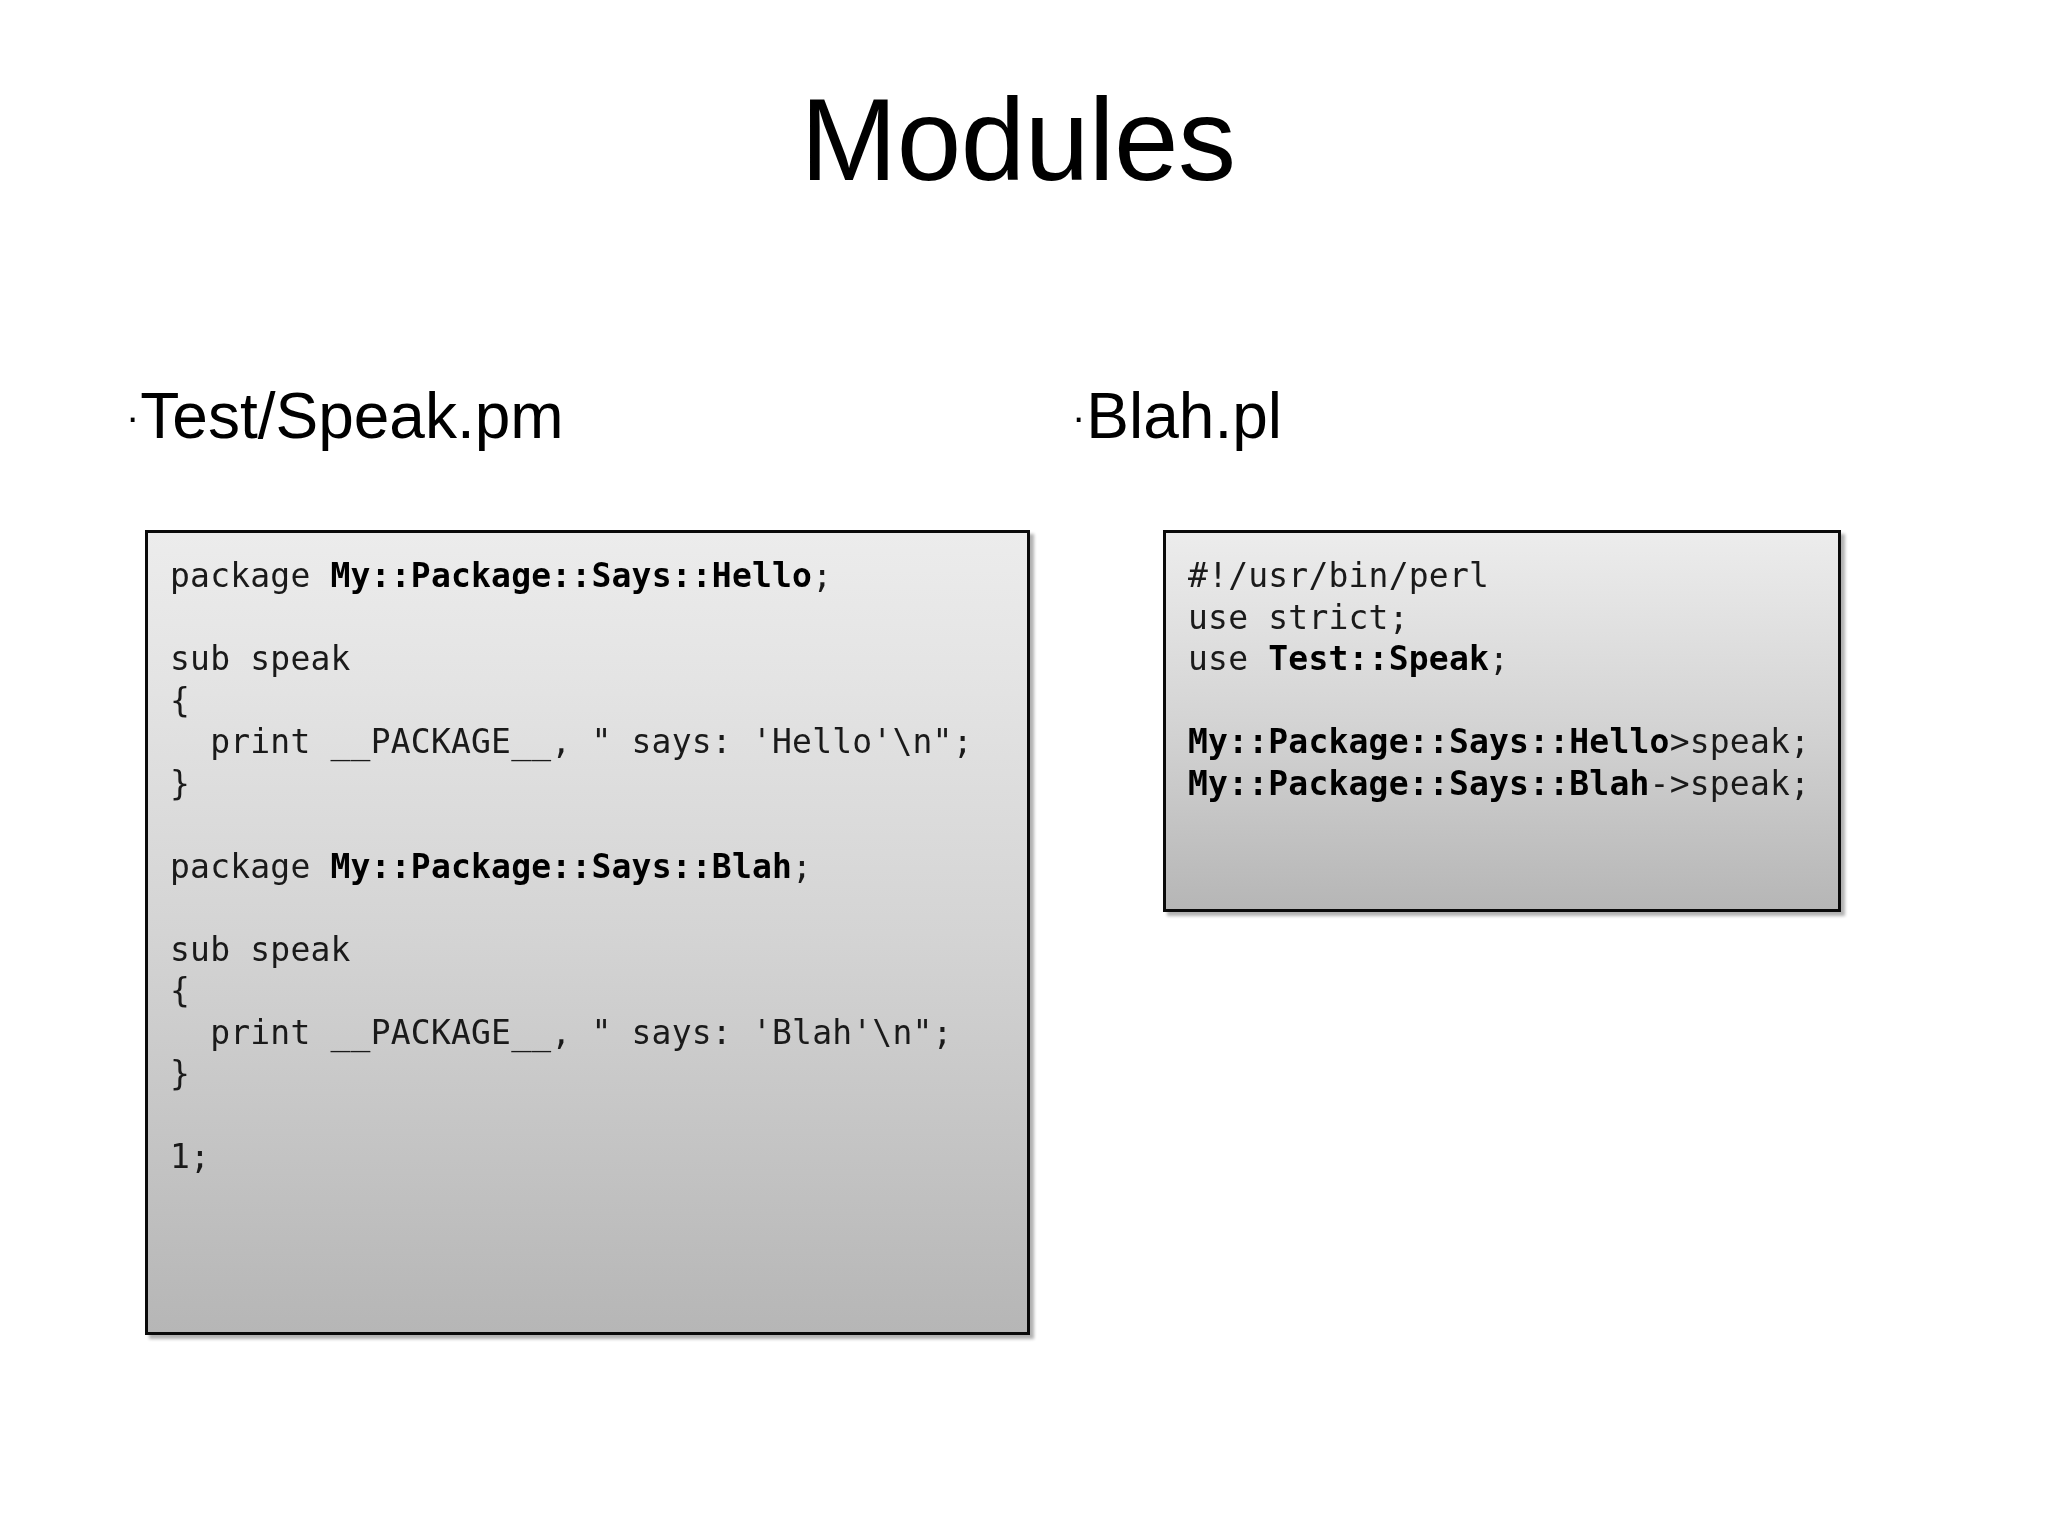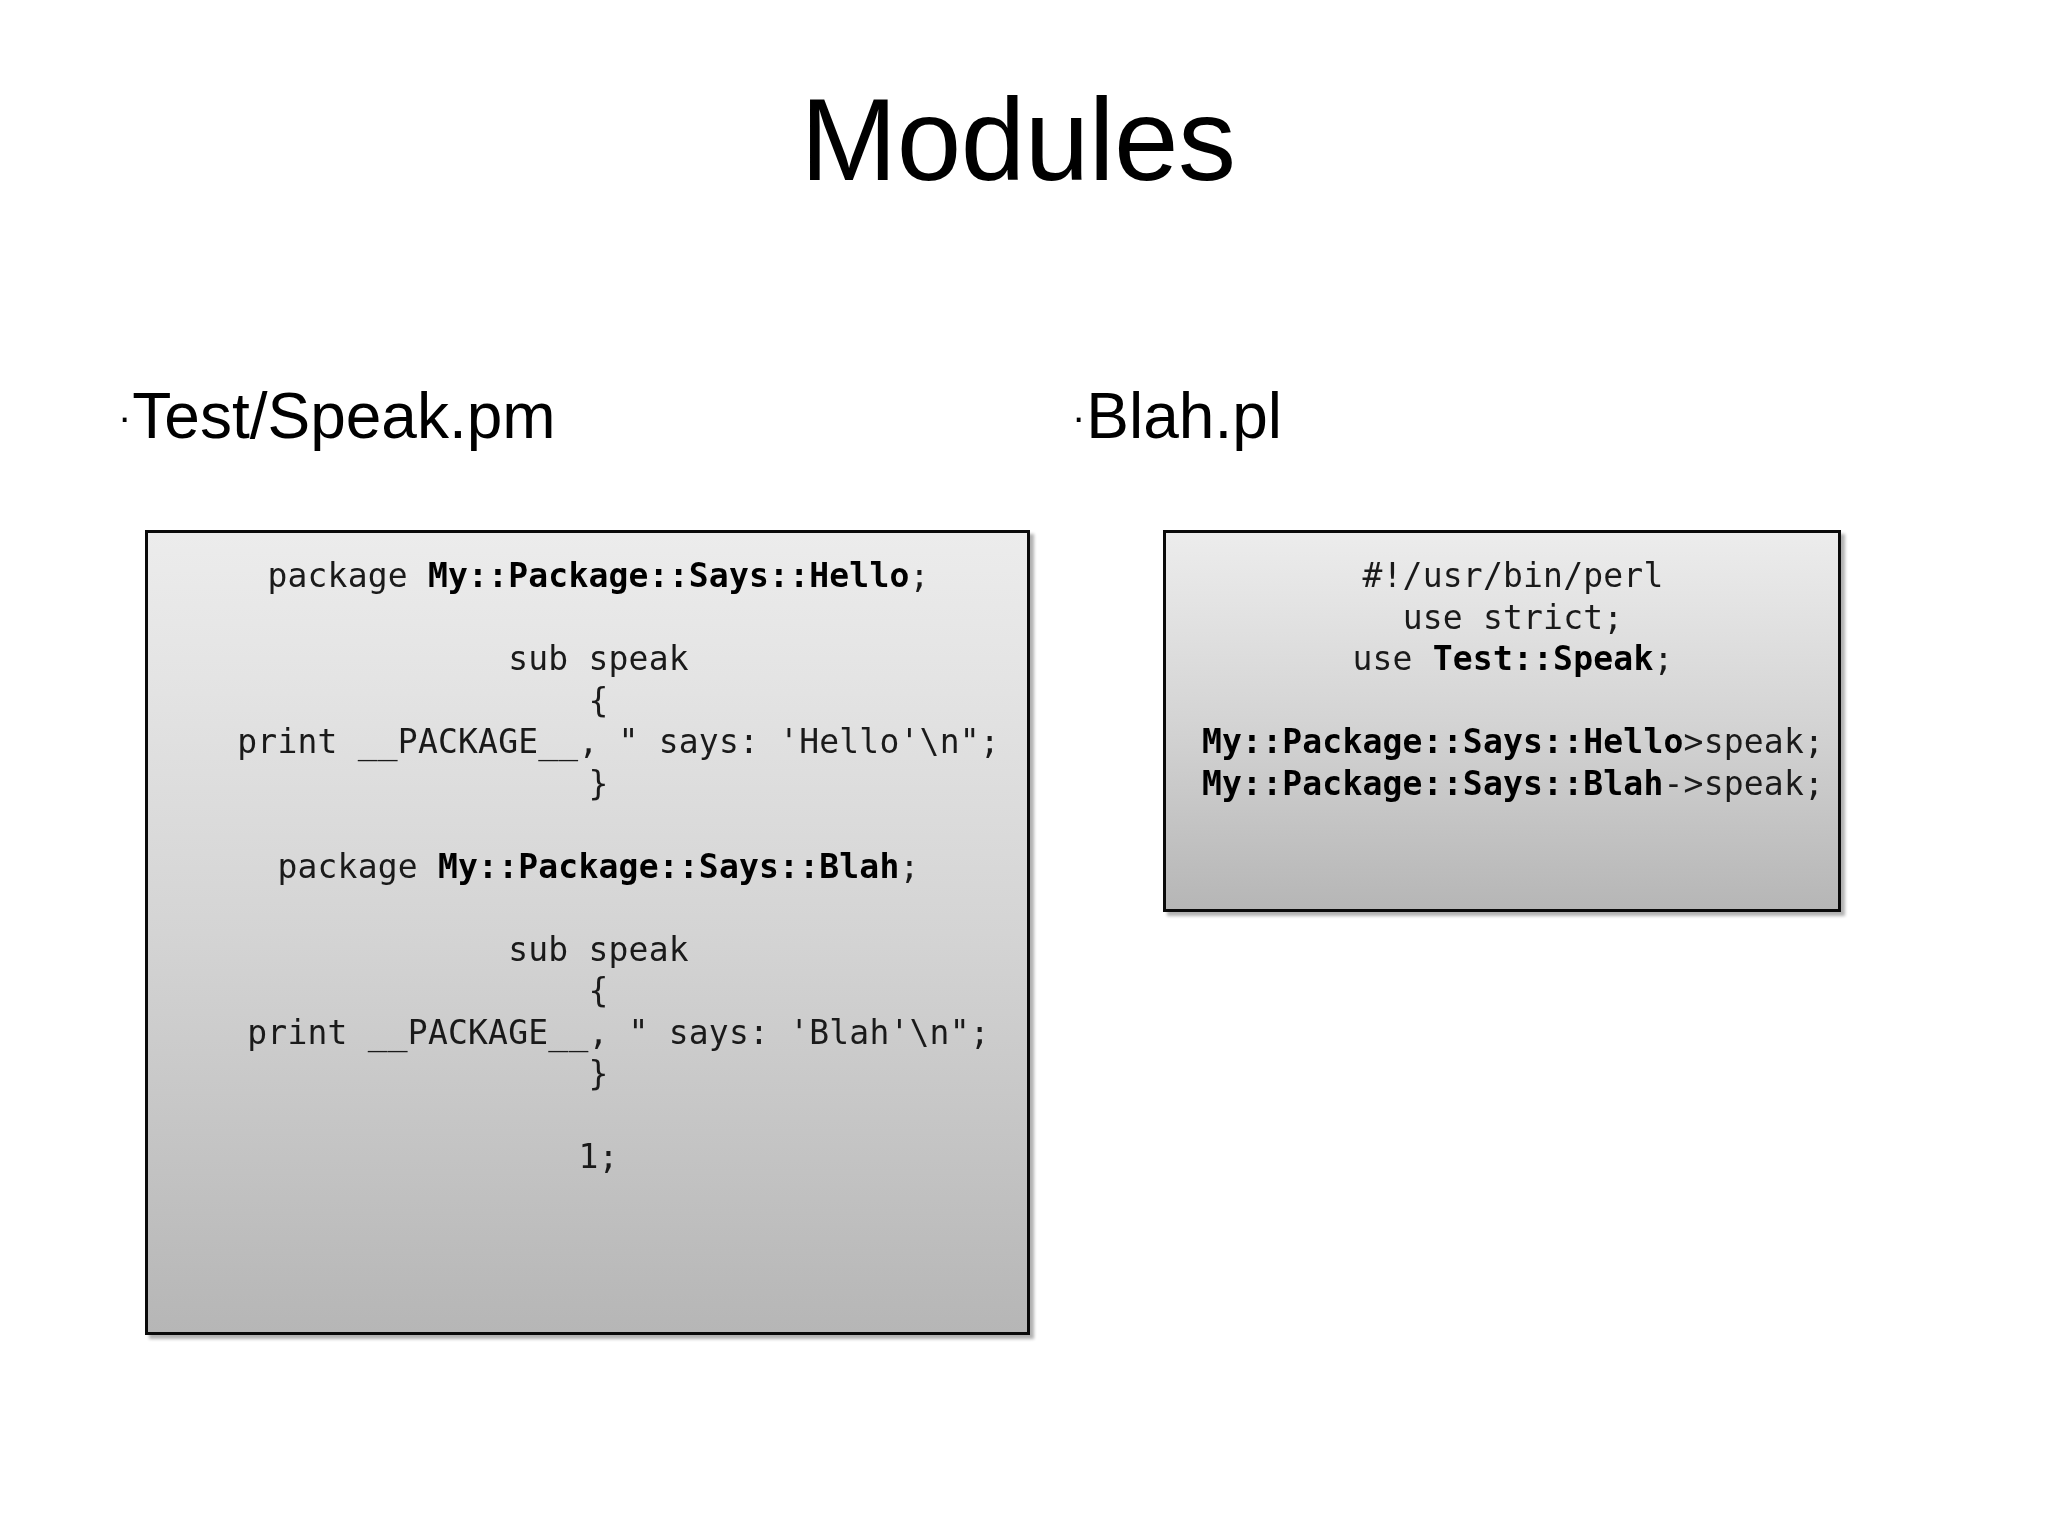--- a/index.html
+++ b/index.html
@@ -47,21 +47,21 @@
     line-height: 1.0;
     color: #000000;
     white-space: nowrap;
   }
   .heading .bullet {
     font-size: 40px;
     vertical-align: 0.18em;
     margin-right: 1px;
     display: inline-block;
   }
-  .heading-left  { left: 118px;  top: 384px; }
+  .heading-left  { left: 126px;  top: 384px; }
   .heading-right { left: 1072px; top: 384px; }
 
   
   .code-box {
     position: absolute;
     box-sizing: border-box;
     border: 3px solid #0a0a0a;
     background: linear-gradient(to bottom, #ececec 0%, #e4e4e4 18%, #d4d4d4 50%, #c2c2c2 80%, #b6b6b6 100%);
     box-shadow: 4px 4px 3px rgba(0,0,0,0.30);
     overflow: hidden;
@@ -81,21 +81,20 @@
 
   .code-text {
     margin: 0;
     padding: 22px 0 0 22px;
     font-family: "DejaVu Sans Mono", "Liberation Mono", monospace;
     font-size: 33px;
     line-height: 41.5px;
     color: #1a1a1a;
     white-space: pre;
     letter-spacing: 0.2px;
-    text-align: center;
   }
   .code-text b {
     font-weight: 700;
     color: #000000;
   }
   .code-line { display: block; min-height: 41.5px; }
   .code-line.blank { color: transparent; }
 </style>
 </head>
 <body>

